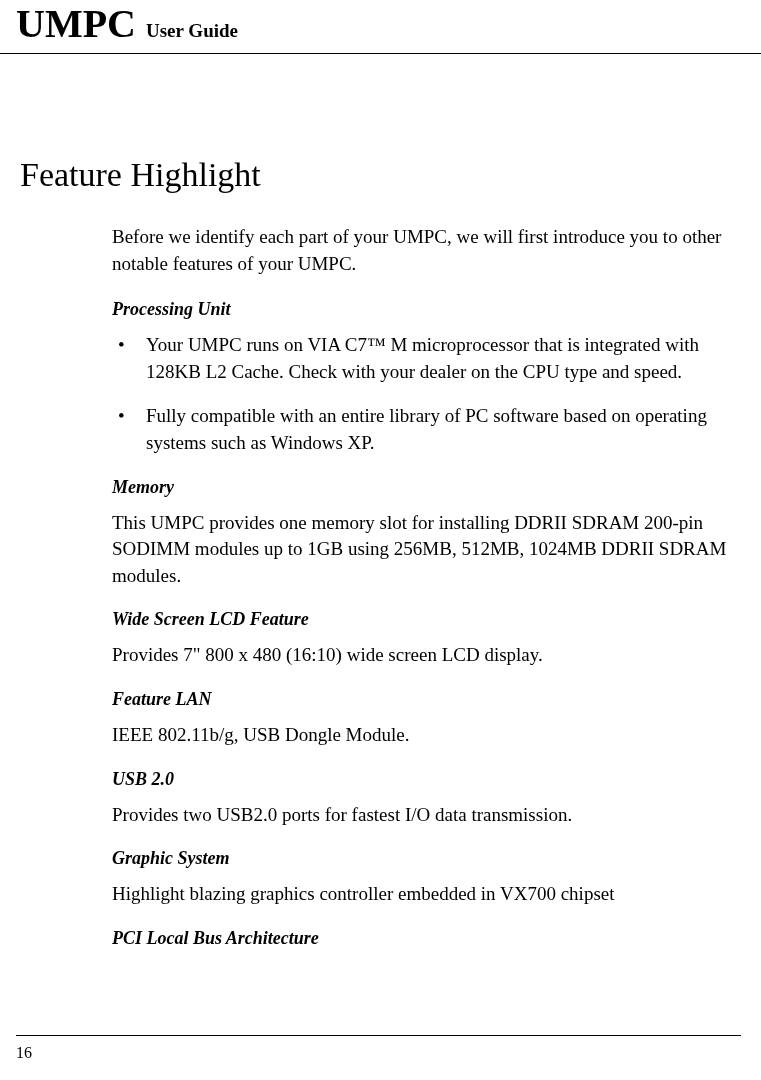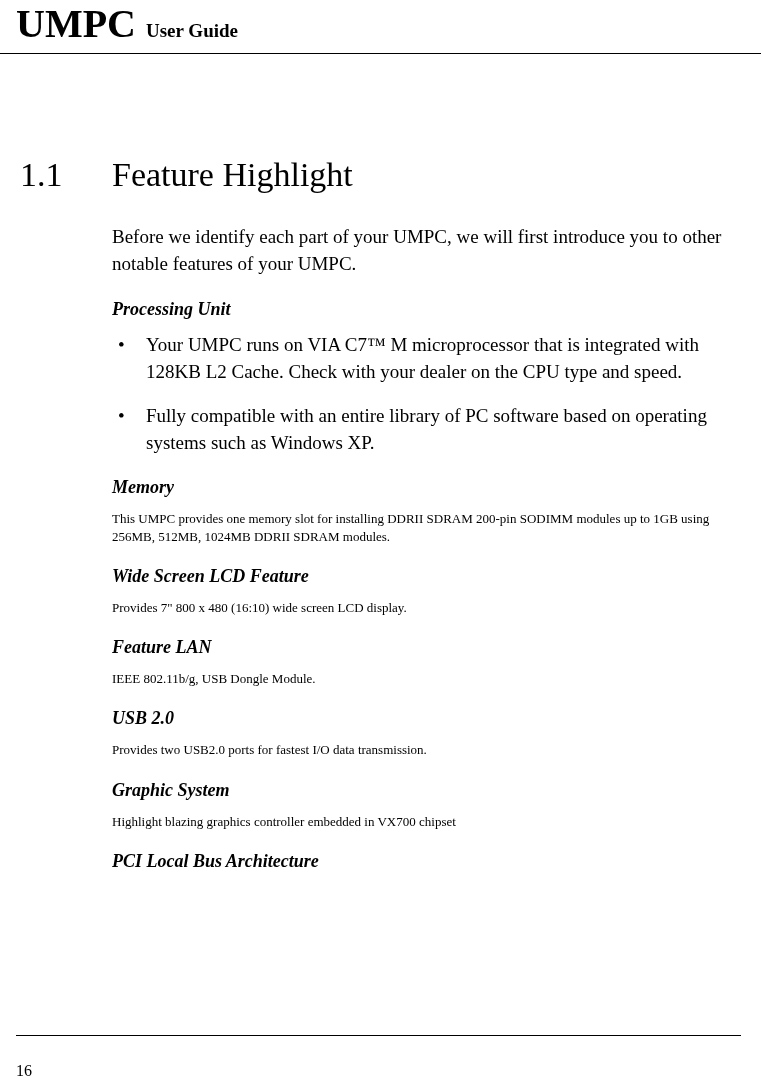--- a/index.html
+++ b/index.html
@@ -52,21 +52,21 @@
       line-height: 1.4;
       margin-bottom: 22px;
     }
     .subhead {
       font-size: 18px;
       font-weight: bold;
       font-style: italic;
       margin-bottom: 12px;
     }
     .body-para {
-      font-size: 13px;
+      font-size: 19px;
       line-height: 1.4;
       margin-bottom: 20px;
     }
     ul.bullets {
       list-style: none;
       margin-bottom: 20px;
     }
     ul.bullets li {
       font-size: 19px;
       line-height: 1.4;
@@ -83,37 +83,36 @@
     }
     .footer-rule {
       position: absolute;
       bottom: 44px;
       left: 16px;
       right: 20px;
       border-top: 1px solid #000;
     }
     .page-number {
       position: absolute;
-      bottom: 0;
+      bottom: 18px;
       left: 16px;
       font-size: 16px;
     }
   </style>
 </head>
 <body>
 
 <div class="header">
   <span class="header-title">UMPC</span>
   <span class="header-sub">User Guide</span>
 </div>
 
 <div class="content">
 
   <div class="section-row">
-    <div class="section-number">1.1</div>
     <div class="section-title">Feature Highlight</div>
   </div>
 
   <p class="intro-para">Before we identify each part of your UMPC, we will first introduce you to other notable features of your UMPC.</p>
 
   <div class="subhead">Processing Unit</div>
   <ul class="bullets">
     <li>Your UMPC runs on VIA C7™ M microprocessor that is integrated with 128KB L2 Cache. Check with your dealer on the CPU type and speed.</li>
     <li>Fully compatible with an entire library of PC software based on operating systems such as Windows XP.</li>
   </ul>

